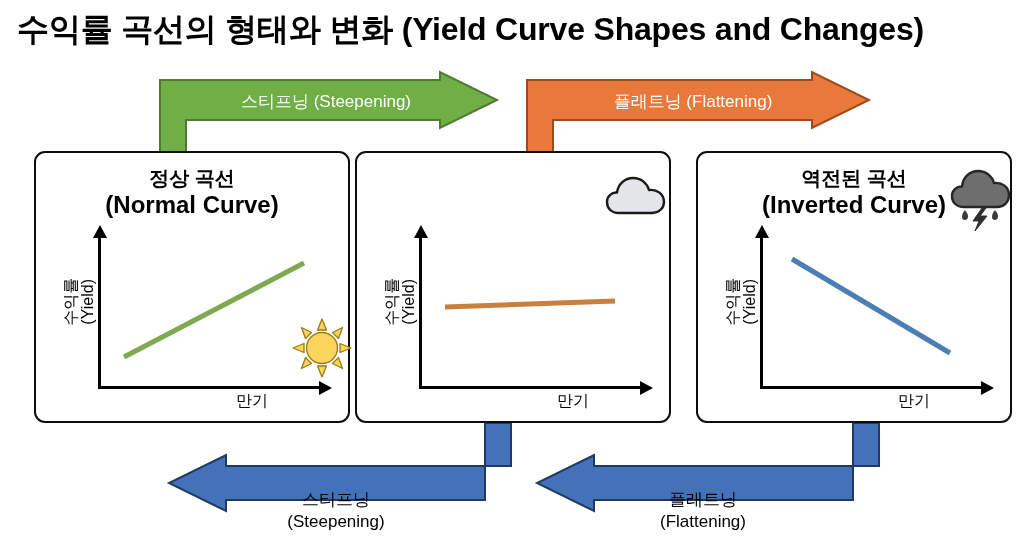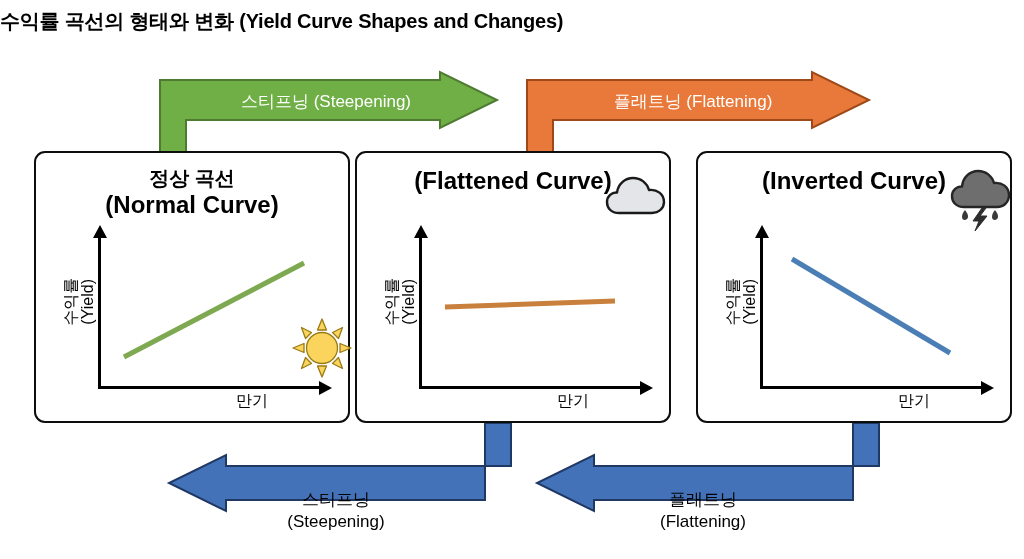--- a/index.html
+++ b/index.html
@@ -12,22 +12,22 @@
     overflow: hidden;
     font-family: "Liberation Sans", sans-serif;
     color: #000;
   }
   #stage { position: absolute; inset: 0; }
 
   .title {
     position: absolute;
     left: 0; top: 8px;
     width: 924px;
-    text-align: left;
-    font-size: 20px;
+    text-align: right;
+    font-size: 32px;
     font-weight: bold;
     letter-spacing: -0.2px;
     white-space: nowrap;
   }
 
   
   .card {
     position: absolute;
     background: #ffffff;
     border: 2px solid #0d0d0d;
@@ -182,21 +182,20 @@
 
       <svg class="curve" style="left:0; top:0; width:316px; height:272px;" viewBox="0 0 316 272">
         <line x1="88" y1="204" x2="268" y2="110" stroke="#7EA951" stroke-width="5" stroke-linecap="butt"></line>
       </svg>
     </div>
   </div>
 
   <div class="card" style="left:355px; top:151px; width:316px; height:272px;">
 
     <div class="card-head">
-      <span class="en">(Flattened Curve)</span>
     </div>
 
     <svg class="icon" style="left:248px; top:20px; width:62px; height:46px;" viewBox="0 0 62 46">
       <path d="M14,40 C6,40 2,35 2,29 C2,23 7,19 12,19.5 C13,11 20,5 28,5 C36,5 42,10 44,17 C52,16 59,21 59,29 C59,35 54,40 47,40 Z" fill="#E3E5E8" stroke="#1A1A1A" stroke-width="2.4" stroke-linejoin="round"></path>
     </svg>
 
     <div class="plot" style="left:0; top:0; width:316px; height:272px;">
       <div class="axis-y" style="left:62px; top:84px; height:152px;"></div>
       <div class="arrow-up" style="left:56.5px; top:72px;"></div>
       <div class="axis-x" style="left:62px; top:233px; width:222px;"></div>
@@ -210,20 +209,21 @@
 
       <svg class="curve" style="left:0; top:0; width:316px; height:272px;" viewBox="0 0 316 272">
         <line x1="88" y1="154" x2="258" y2="148" stroke="#C8803C" stroke-width="5" stroke-linecap="butt"></line>
       </svg>
     </div>
   </div>
 
   <div class="card" style="left:696px; top:151px; width:316px; height:272px;">
 
     <div class="card-head">
+      <span class="ko">역전된 곡선</span>
       <span class="en">(Inverted Curve)</span>
     </div>
 
     <svg class="icon" style="left:250px; top:12px; width:66px; height:68px;" viewBox="0 0 66 68">
       <path d="M16,42 C8,42 4,37 4,31 C4,25 9,21 14,21.5 C15,12 22,6 30,6 C38,6 44,11 46,18 C54,17 61,22 61,30 C61,37 56,42 49,42 Z" fill="#6E6E6E" stroke="#262626" stroke-width="2.4" stroke-linejoin="round"></path>
 
       <polygon points="34,43 25,56 31,56 27,66 39,51 32,51 38,43" fill="#2E2E2E" stroke="#2E2E2E" stroke-width="1"></polygon>
 
       <path d="M17,45 C20,49 21,52 19,54 C17,56 14,55 14,52 C14,50 15,47 17,45 Z" fill="#3A3A3A"></path>
       <path d="M47,45 C50,49 51,52 49,54 C47,56 44,55 44,52 C44,50 45,47 47,45 Z" fill="#3A3A3A"></path>

